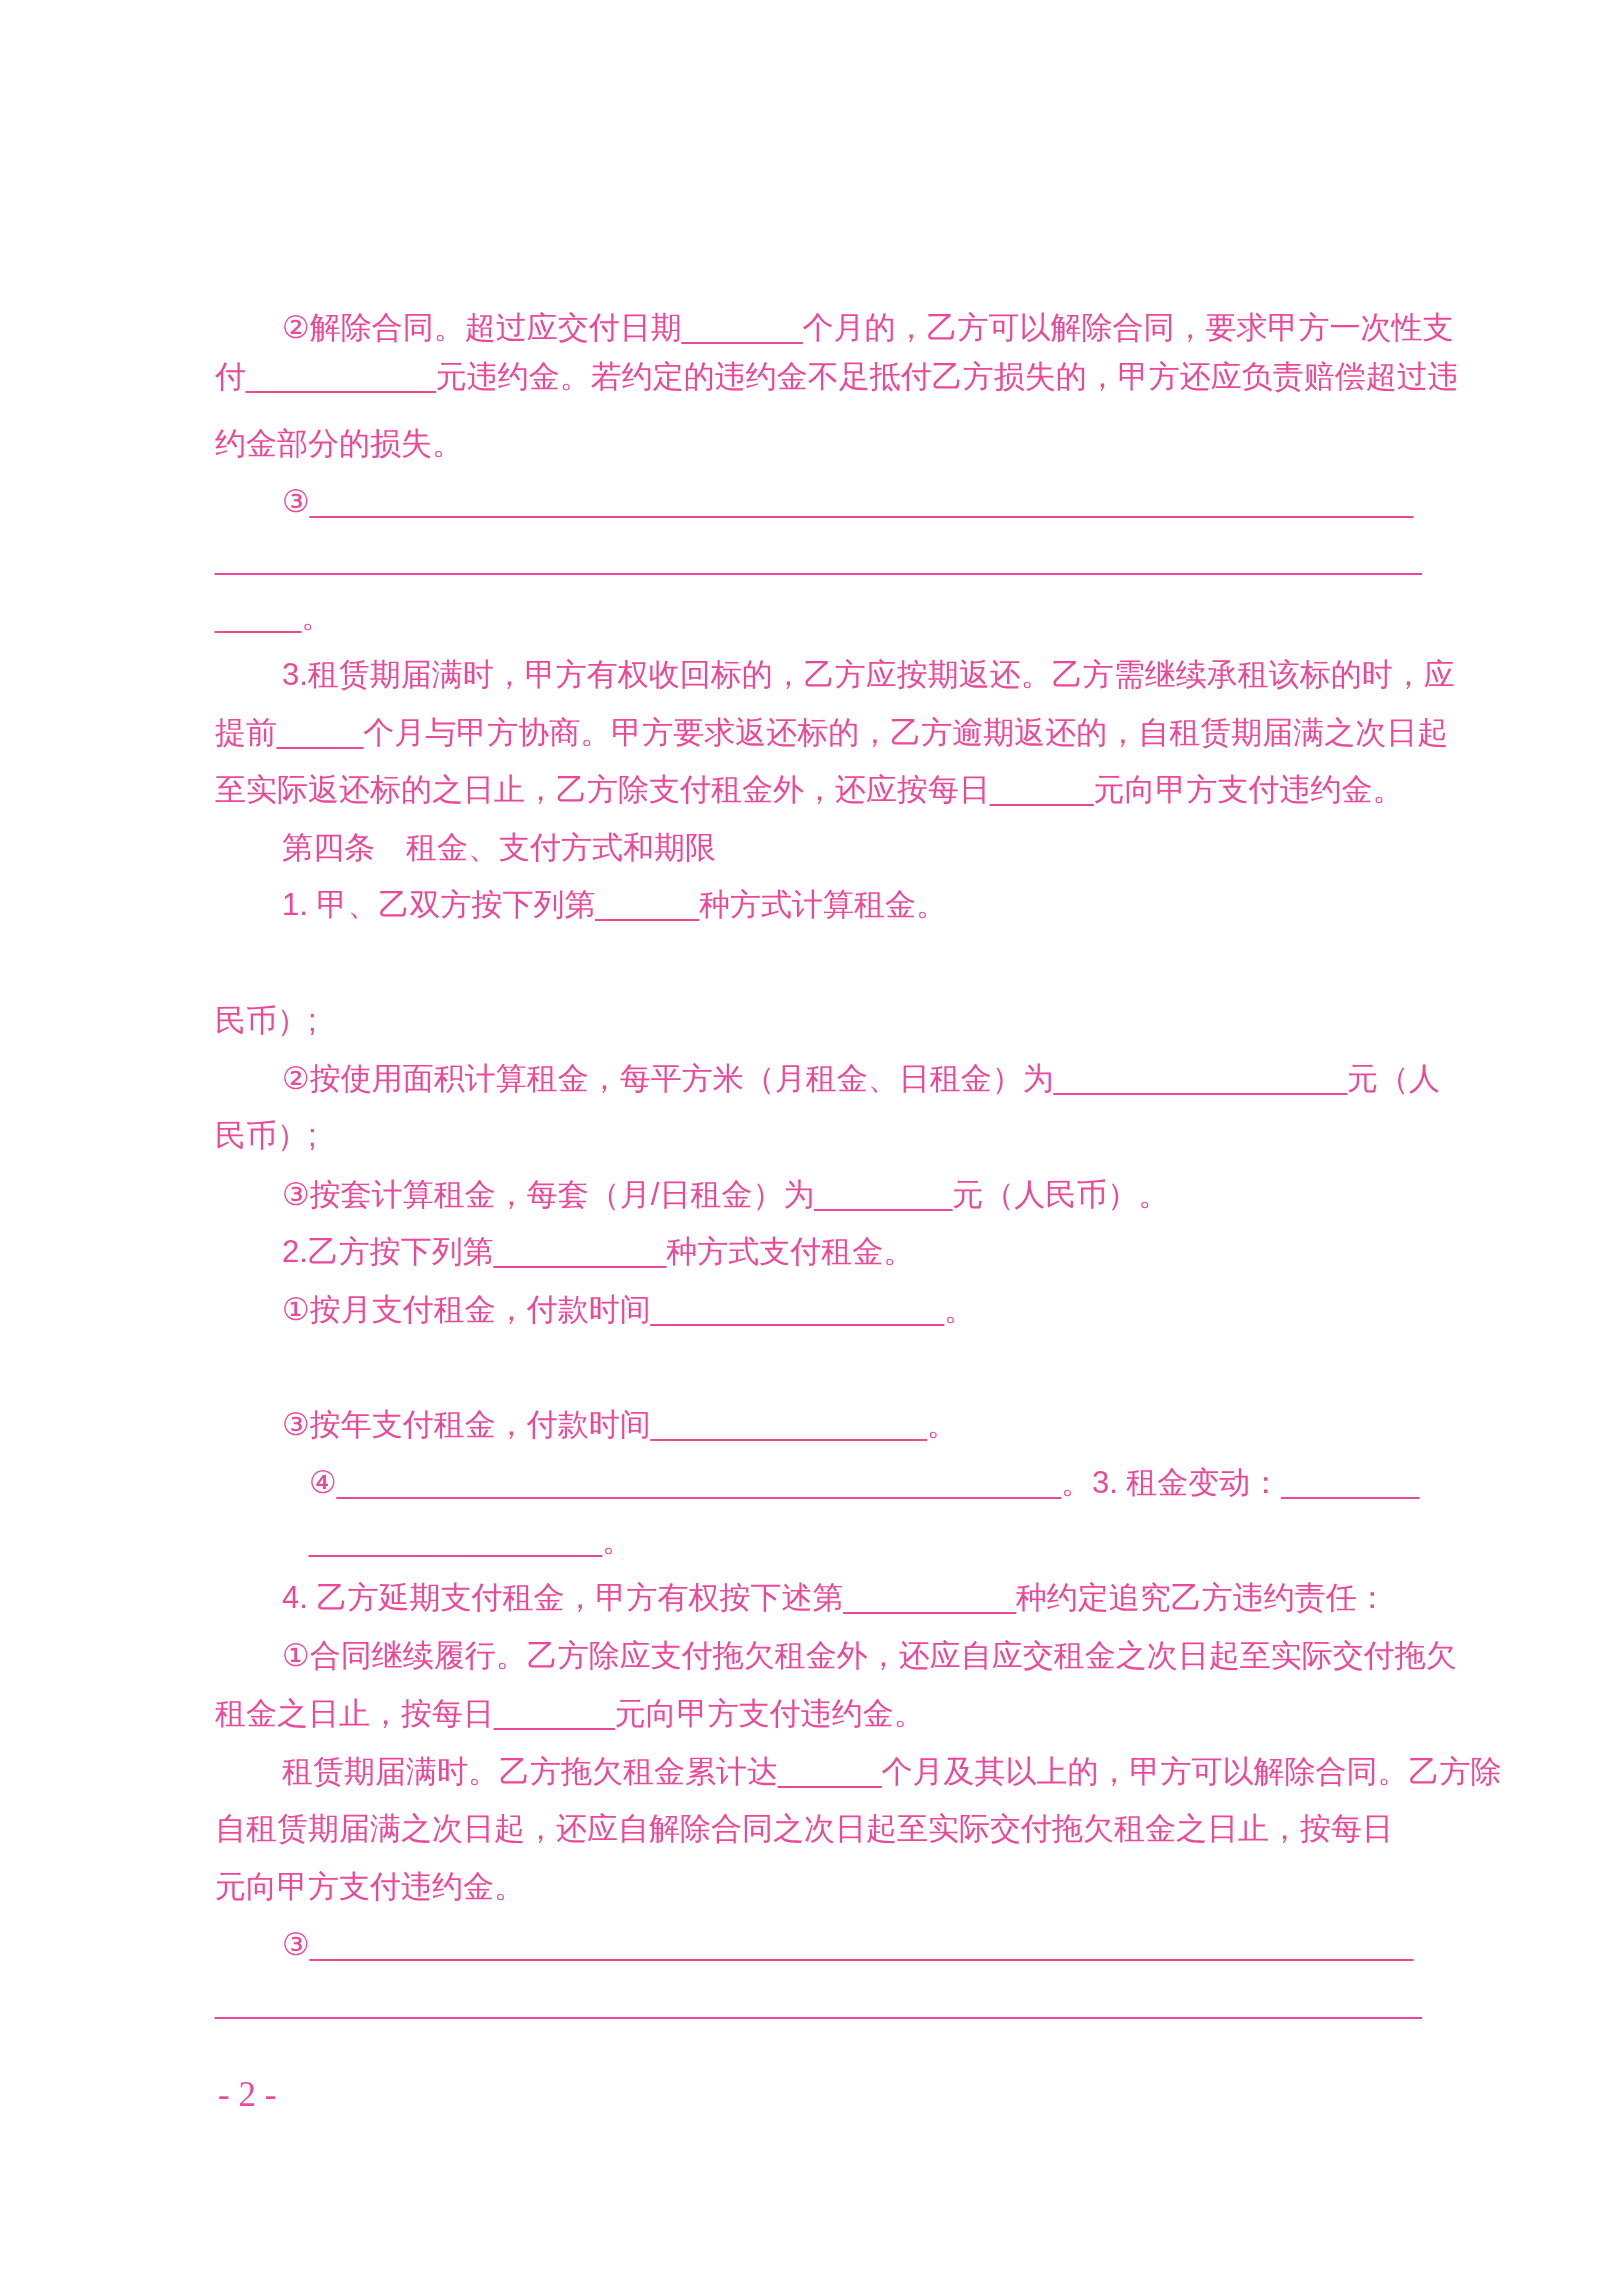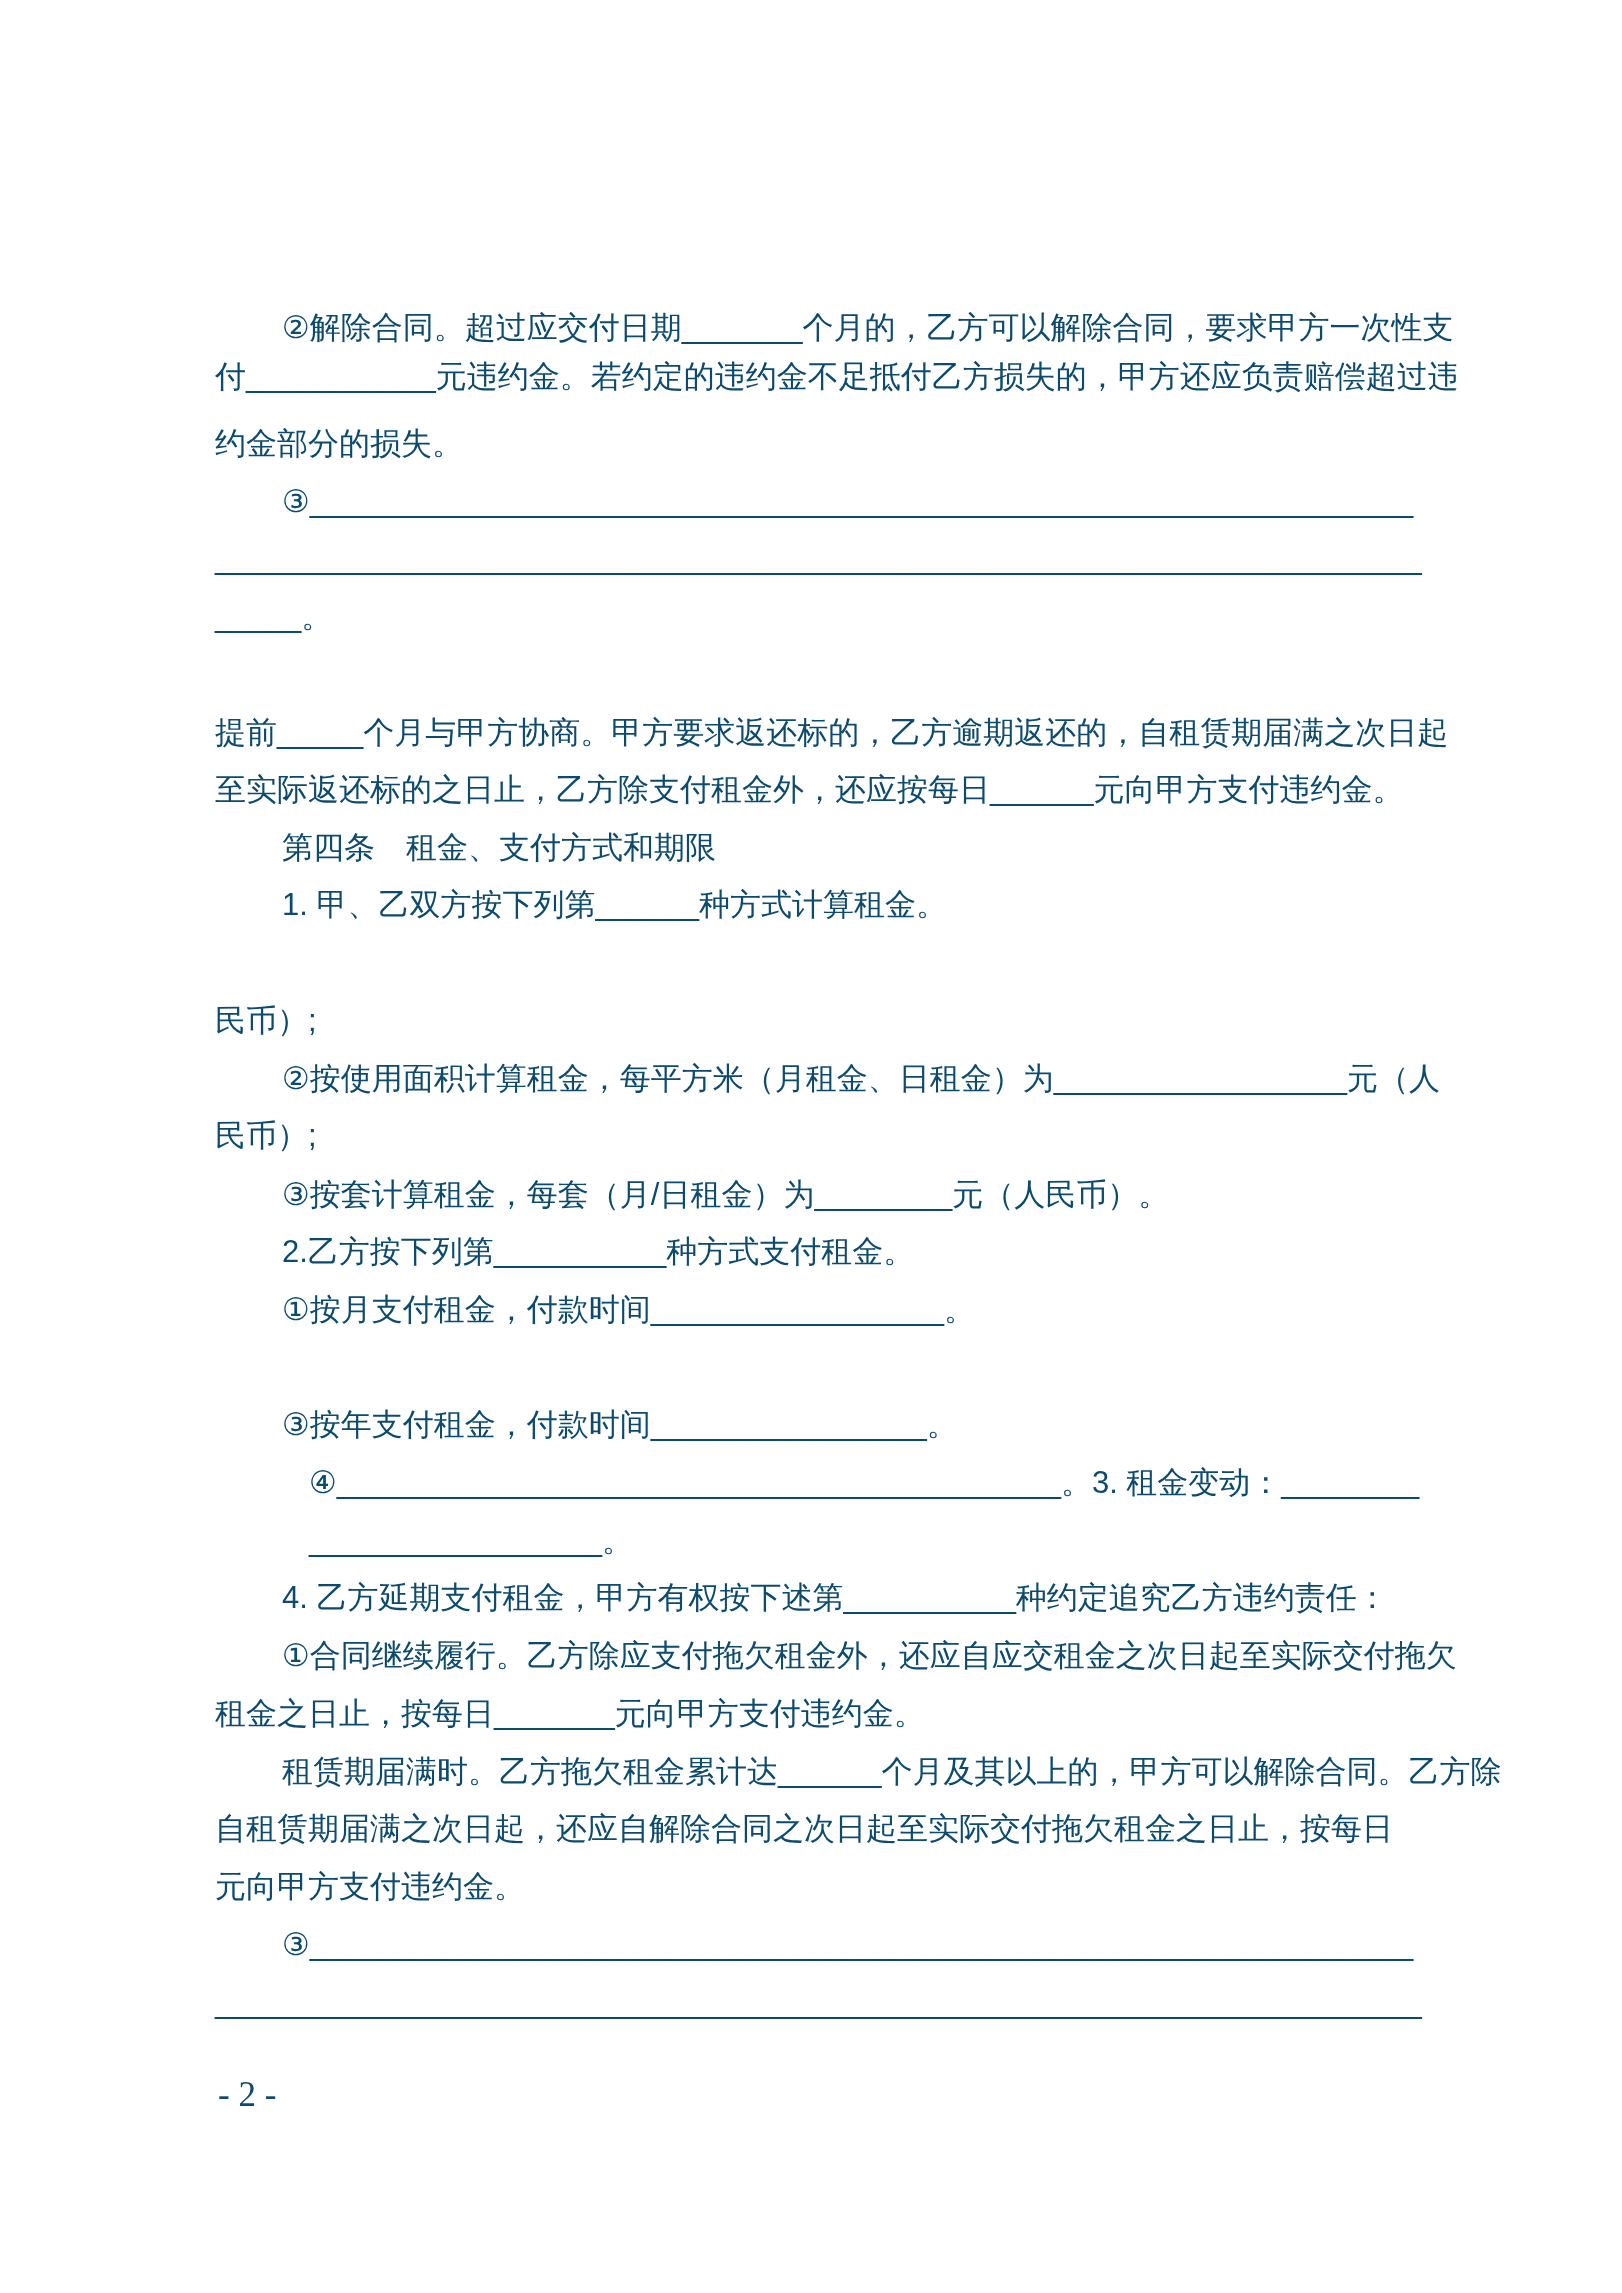--- a/index.html
+++ b/index.html
@@ -5,21 +5,21 @@
   html, body {
     margin: 0;
     padding: 0;
     background: #ffffff;
   }
   .sheet {
     position: relative;
     width: 1623px;
     height: 2294px;
     background: #ffffff;
-    color: #0c4a6e;
+    color: #ec4899;
     font-family: "Liberation Sans", "DejaVu Sans", sans-serif;
     font-size: 31px;
     overflow: hidden;
   }
   .line {
     position: absolute;
     left: 215px;
     white-space: pre;
     line-height: 1.2;
     letter-spacing: 0;
@@ -39,20 +39,21 @@
 </head>
 <body>
 
 <div class="sheet">
   <div class="line i2" style="top:309px">②解除合同。超过应交付日期_______个月的，乙方可以解除合同，要求甲方一次性支</div>
   <div class="line" style="top:358px">付___________元违约金。若约定的违约金不足抵付乙方损失的，甲方还应负责赔偿超过违</div>
   <div class="line" style="top:425px">约金部分的损失。</div>
   <div class="line i2" style="top:483px">③________________________________________________________________</div>
   <div class="line" style="top:540px">______________________________________________________________________</div>
   <div class="line" style="top:598px">_____。</div>
+  <div class="line i2" style="top:656px">3.租赁期届满时，甲方有权收回标的，乙方应按期返还。乙方需继续承租该标的时，应</div>
   <div class="line" style="top:714px">提前_____个月与甲方协商。甲方要求返还标的，乙方逾期返还的，自租赁期届满之次日起</div>
   <div class="line" style="top:771px">至实际返还标的之日止，乙方除支付租金外，还应按每日______元向甲方支付违约金。</div>
   <div class="line i2 heading" style="top:829px">第四条　租金、支付方式和期限</div>
   <div class="line i2" style="top:886px">1. 甲、乙双方按下列第______种方式计算租金。</div>
   <div class="line" style="top:1002px">民币）;</div>
   <div class="line i2" style="top:1060px">②按使用面积计算租金，每平方米（月租金、日租金）为_________________元（人</div>
   <div class="line" style="top:1117px">民币）;</div>
   <div class="line i2" style="top:1176px">③按套计算租金，每套（月/日租金）为________元（人民币）。</div>
   <div class="line i2" style="top:1233px">2.乙方按下列第__________种方式支付租金。</div>
   <div class="line i2" style="top:1291px">①按月支付租金，付款时间_________________。</div>

